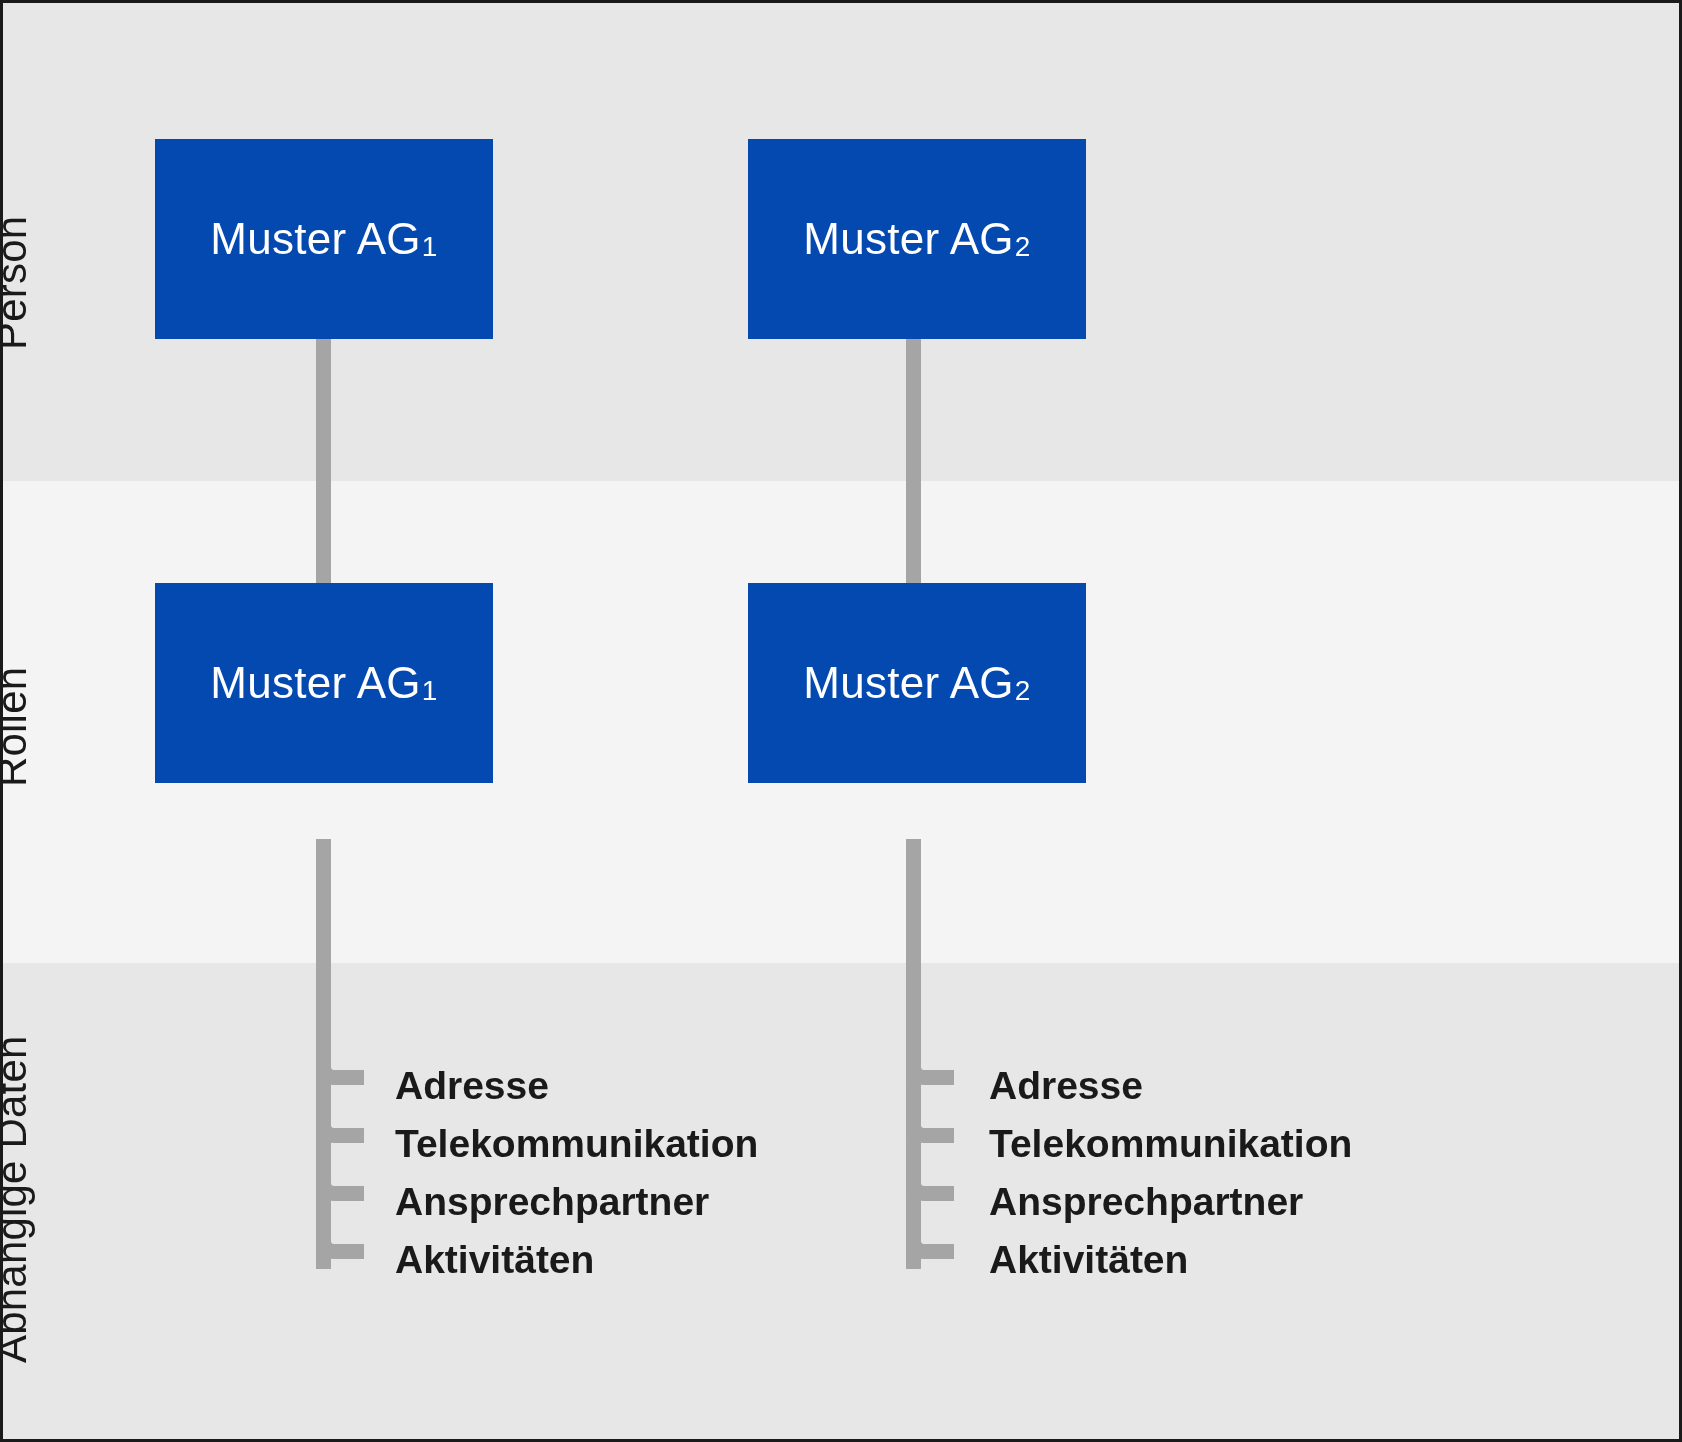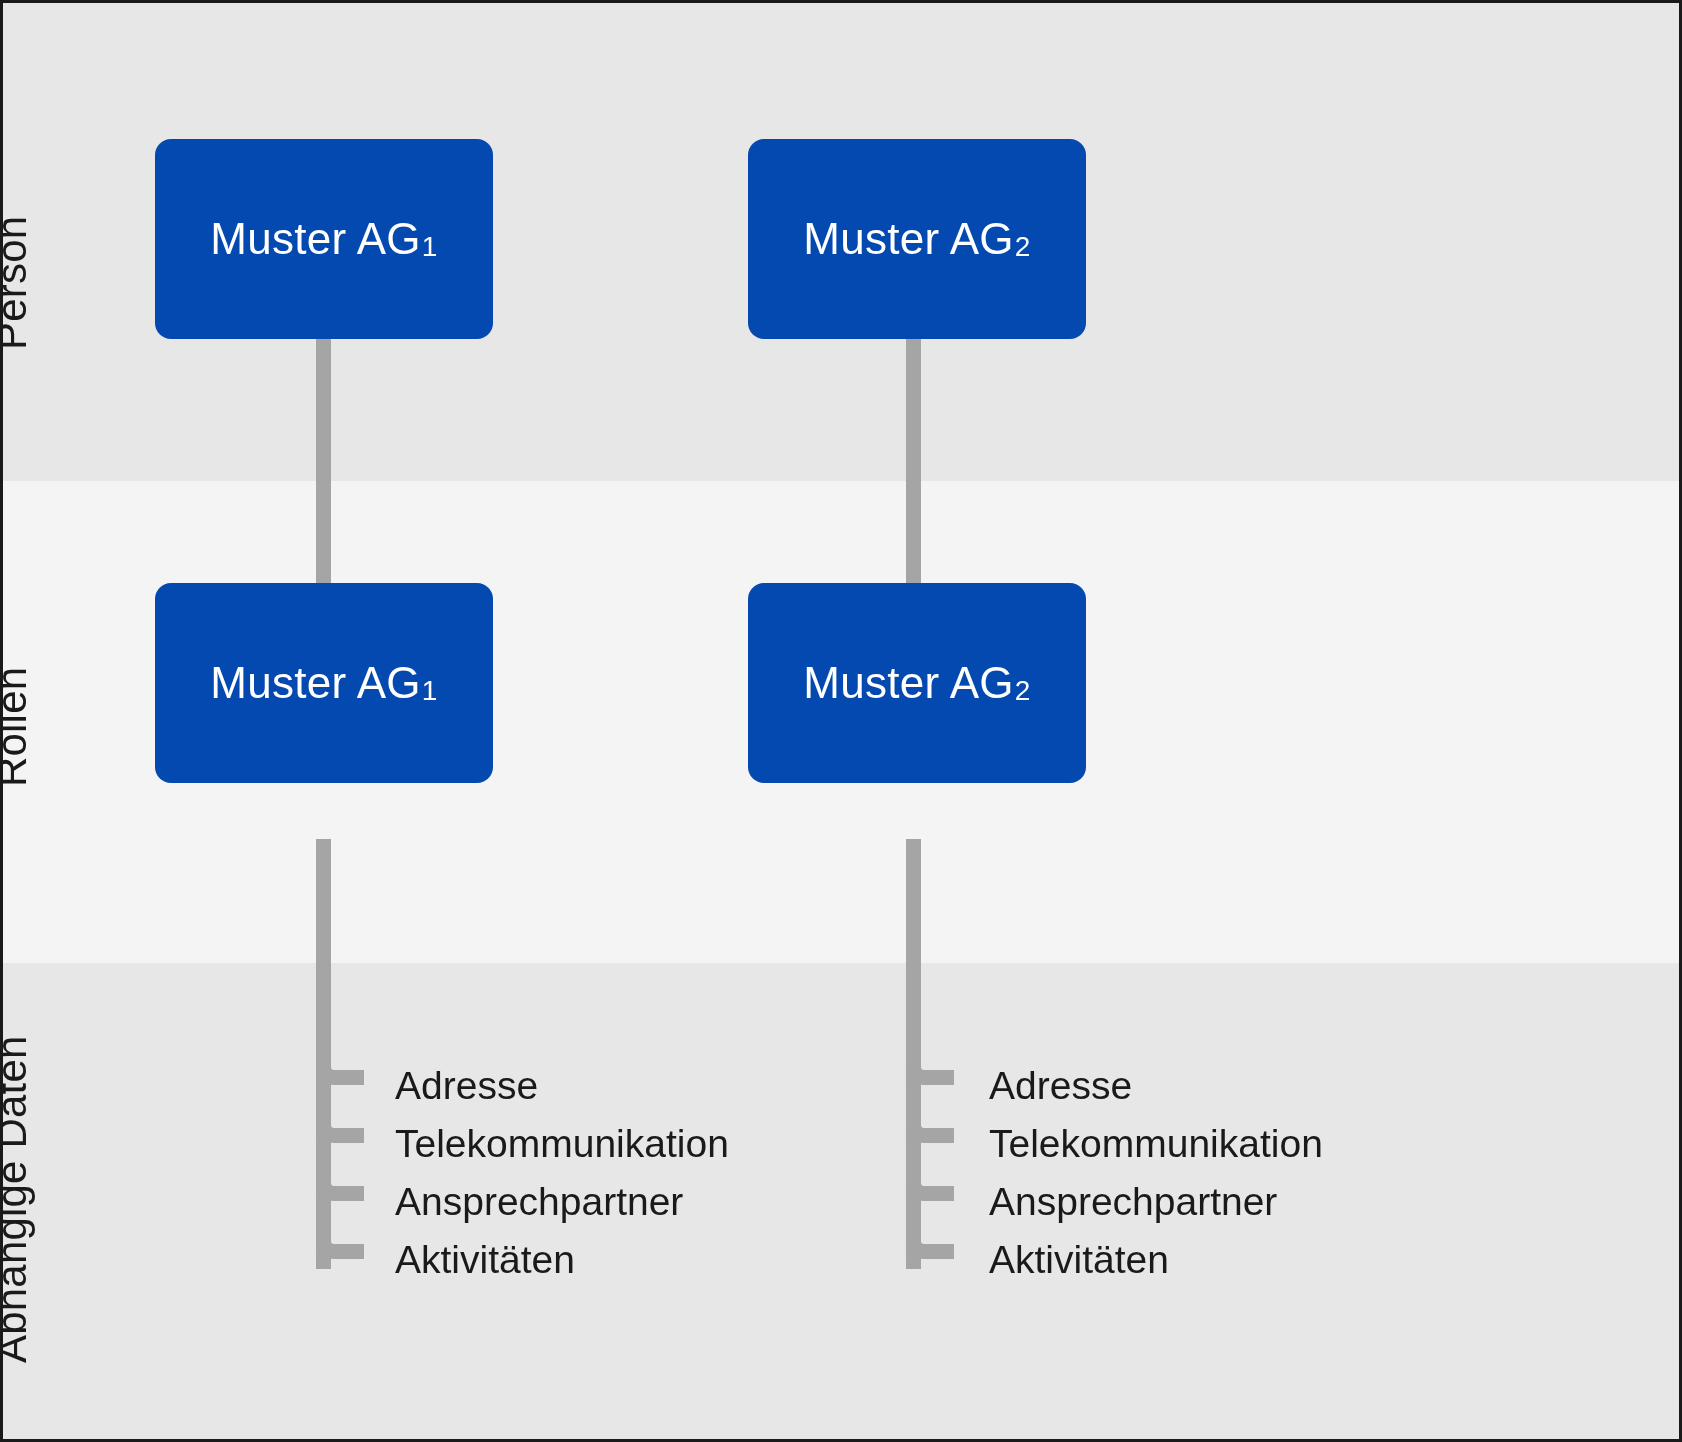--- a/index.html
+++ b/index.html
@@ -71,37 +71,37 @@
   .entity-box {
     position: absolute;
     background: #0349b0;
     color: #ffffff;
     display: flex;
     align-items: center;
     justify-content: center;
     font-size: 44px;
     line-height: 1;
     letter-spacing: 0.3px;
-    border-radius: 16px;
   }
   .entity-box .sub {
     font-size: 28px;
     vertical-align: baseline;
     position: relative;
     top: 8px;
     margin-left: 1px;
   }
 
   
   .leaf-label {
     position: absolute;
     color: #1a1a1a;
     font-size: 39px;
     line-height: 1;
     white-space: nowrap;
+    font-weight: bold;
   }
 </style>
 </head>
 <body>
 
 <div id="canvas">
 
   <div class="band" id="band-person"></div>
   <div class="band" id="band-rollen"></div>
   <div class="band" id="band-daten"></div>

